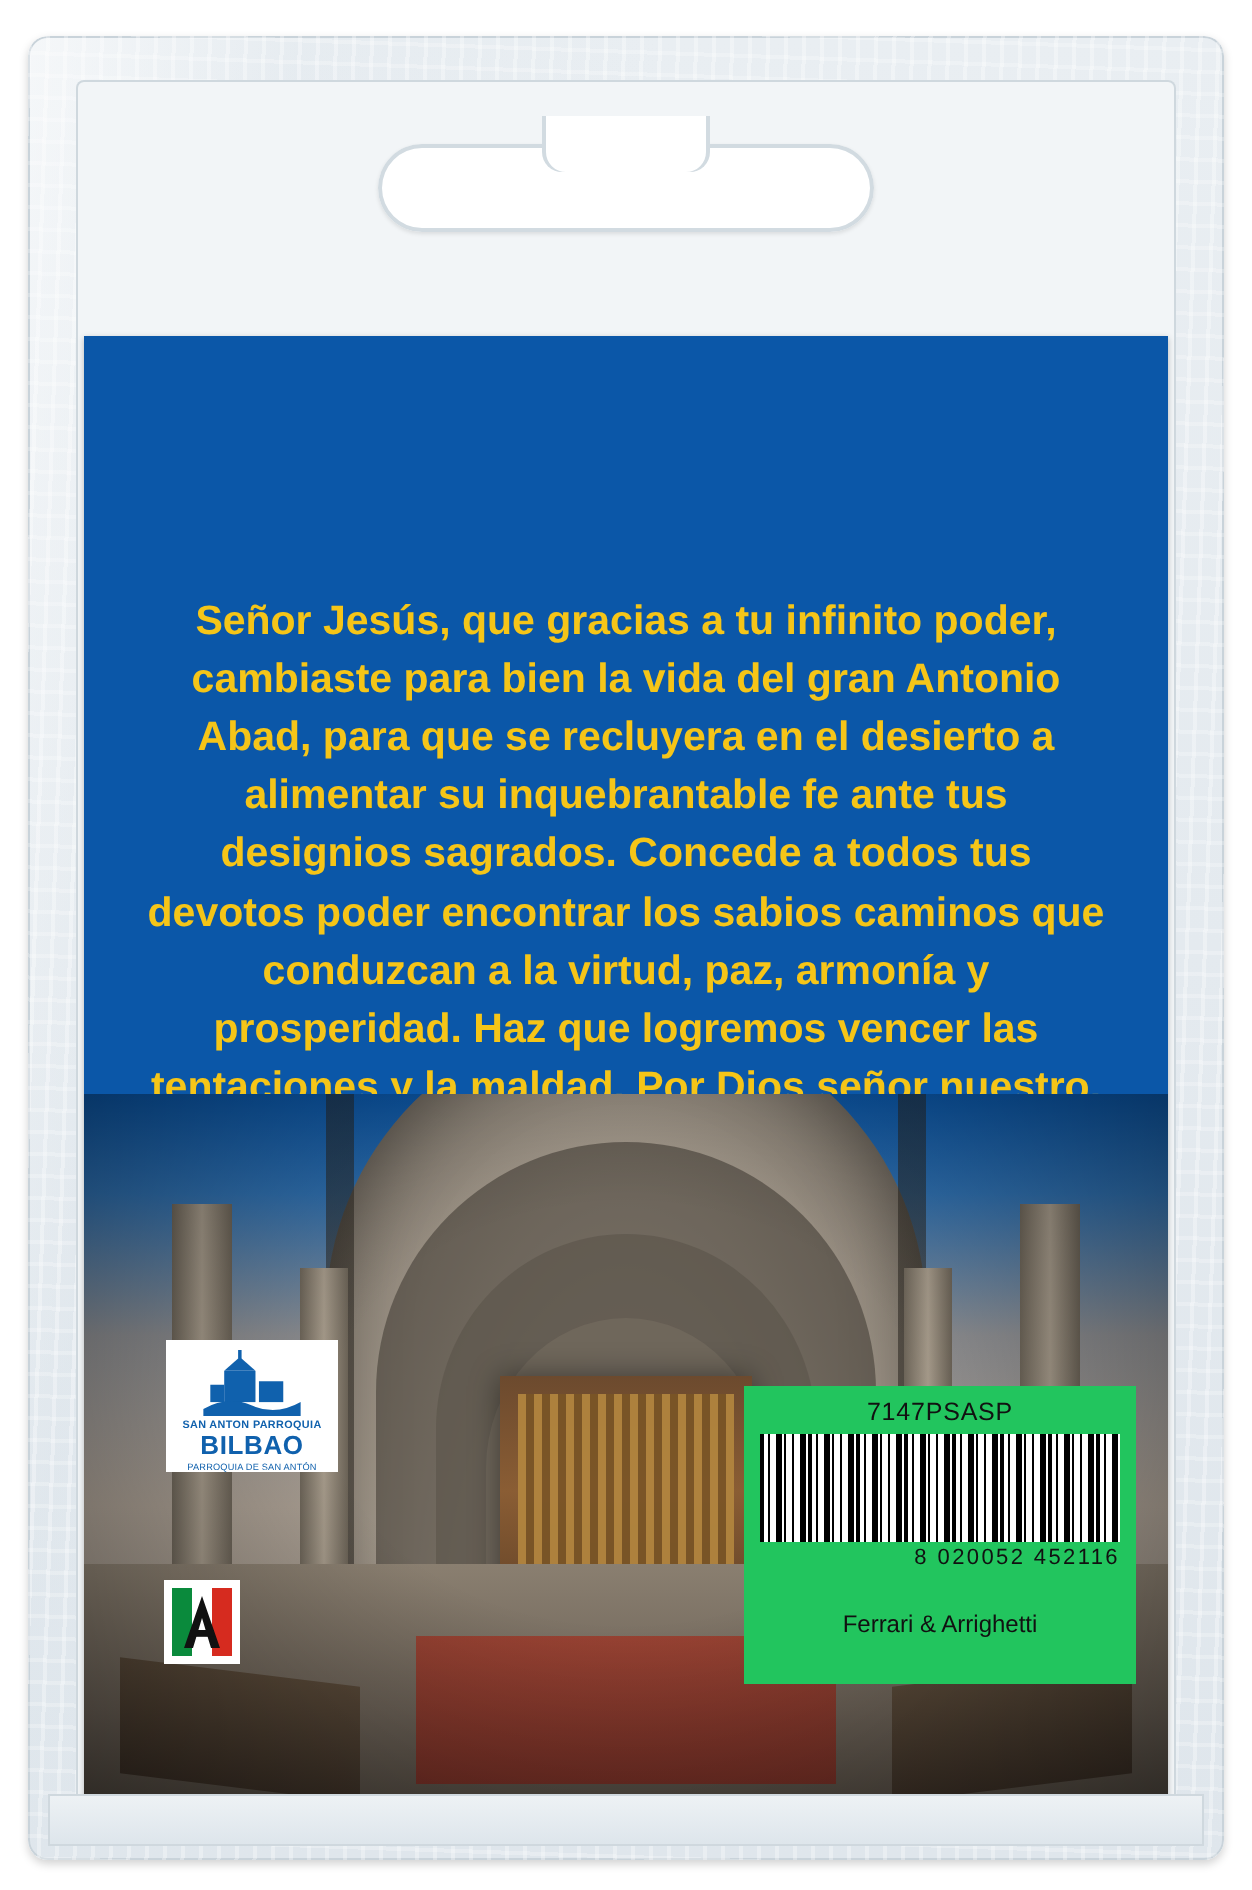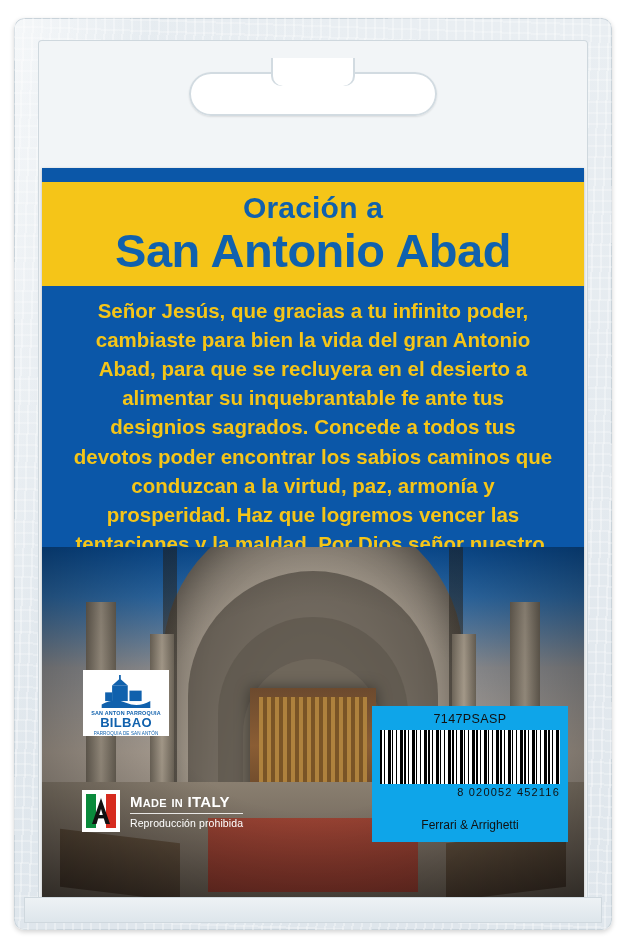--- a/index.html
+++ b/index.html
@@ -200,21 +200,21 @@
   .made-line .sm{font-size:11px;font-weight:700;}
   .repro-line{
     font-size:10.5px;margin-top:3px;padding-top:3px;
     border-top:1px solid rgba(255,255,255,.85);
     letter-spacing:.1px;
   }
 
   
   .barcode-box{
     position:absolute;right:16px;bottom:60px;
-    width:196px;background:#0ea5e9;padding:6px 8px 10px;box-sizing:border-box;
+    width:196px;background:#22c55e;padding:6px 8px 23px;box-sizing:border-box;
   }
   .sku{font-size:12.5px;color:#111;text-align:center;letter-spacing:.4px;}
   .bars{
     height:54px;margin:4px 0 2px;
     background:repeating-linear-gradient(90deg,
       #000 0 2px,#fff 2px 4px,#000 4px 5px,#fff 5px 8px,
       #000 8px 11px,#fff 11px 12px,#000 12px 13px,#fff 13px 16px,
       #000 16px 17px,#fff 17px 20px,#000 20px 23px,#fff 23px 24px);
   }
   .ean{font-size:11px;color:#111;text-align:right;letter-spacing:1.2px;}
@@ -235,24 +235,20 @@
   <div class="pouch">
     <div class="crinkle"></div>
     <div class="crinkle side"></div>
     <div class="pouch-inner"></div>
   </div>
 
   <div class="hang-slot"></div>
 
   <div class="card">
 
-    <div class="title-band">
-      <div class="title-small">Oración a</div>
-      <div class="title-big">San Antonio Abad</div>
-    </div>
 
     <div class="prayer">Señor Jesús, que gracias a tu infinito poder, cambiaste para bien la vida del gran Antonio Abad, para que se recluyera en el desierto a alimentar su inquebrantable fe ante tus designios sagrados. Concede a todos tus devotos poder encontrar los sabios caminos que conduzcan a la virtud, paz, armonía y prosperidad. Haz que logremos vencer las tentaciones y la maldad. Por Dios señor nuestro. Amén.</div>
 
     <div class="photo">
       <div class="sky"></div>
       <div class="nave">
         <div class="columns"></div>
       </div>
       <div class="arch a1"></div>
       <div class="arch a2"></div>
@@ -285,28 +281,20 @@
     <div class="italy-block">
       <div class="italy-mark">
         <svg width="30" height="34" viewBox="0 0 30 34">
           <rect x="0" y="0" width="10" height="34" fill="#0a8a3c"></rect>
           <rect x="10" y="0" width="10" height="34" fill="#ffffff"></rect>
           <rect x="20" y="0" width="10" height="34" fill="#d62b1f"></rect>
           <path d="M15 4 L24 30 H19.5 L15 15 L10.5 30 H6 Z" fill="#111"></path>
           <rect x="9" y="21" width="12" height="3.4" fill="#111"></rect>
         </svg>
       </div>
-      <div class="italy-text">
-        <div class="made-line">
-          <span>M</span><span class="sm">ADE</span>
-          <span class="sm">IN</span>
-          <span>ITALY</span>
-        </div>
-        <div class="repro-line">Reproducción prohibida</div>
-      </div>
     </div>
 
     <div class="barcode-box">
       <div class="sku">7147PSASP</div>
       <div class="bars"></div>
       <div class="ean">8 020052 452116</div>
       <div class="brand">Ferrari &amp; Arrighetti</div>
     </div>
 
   </div>

